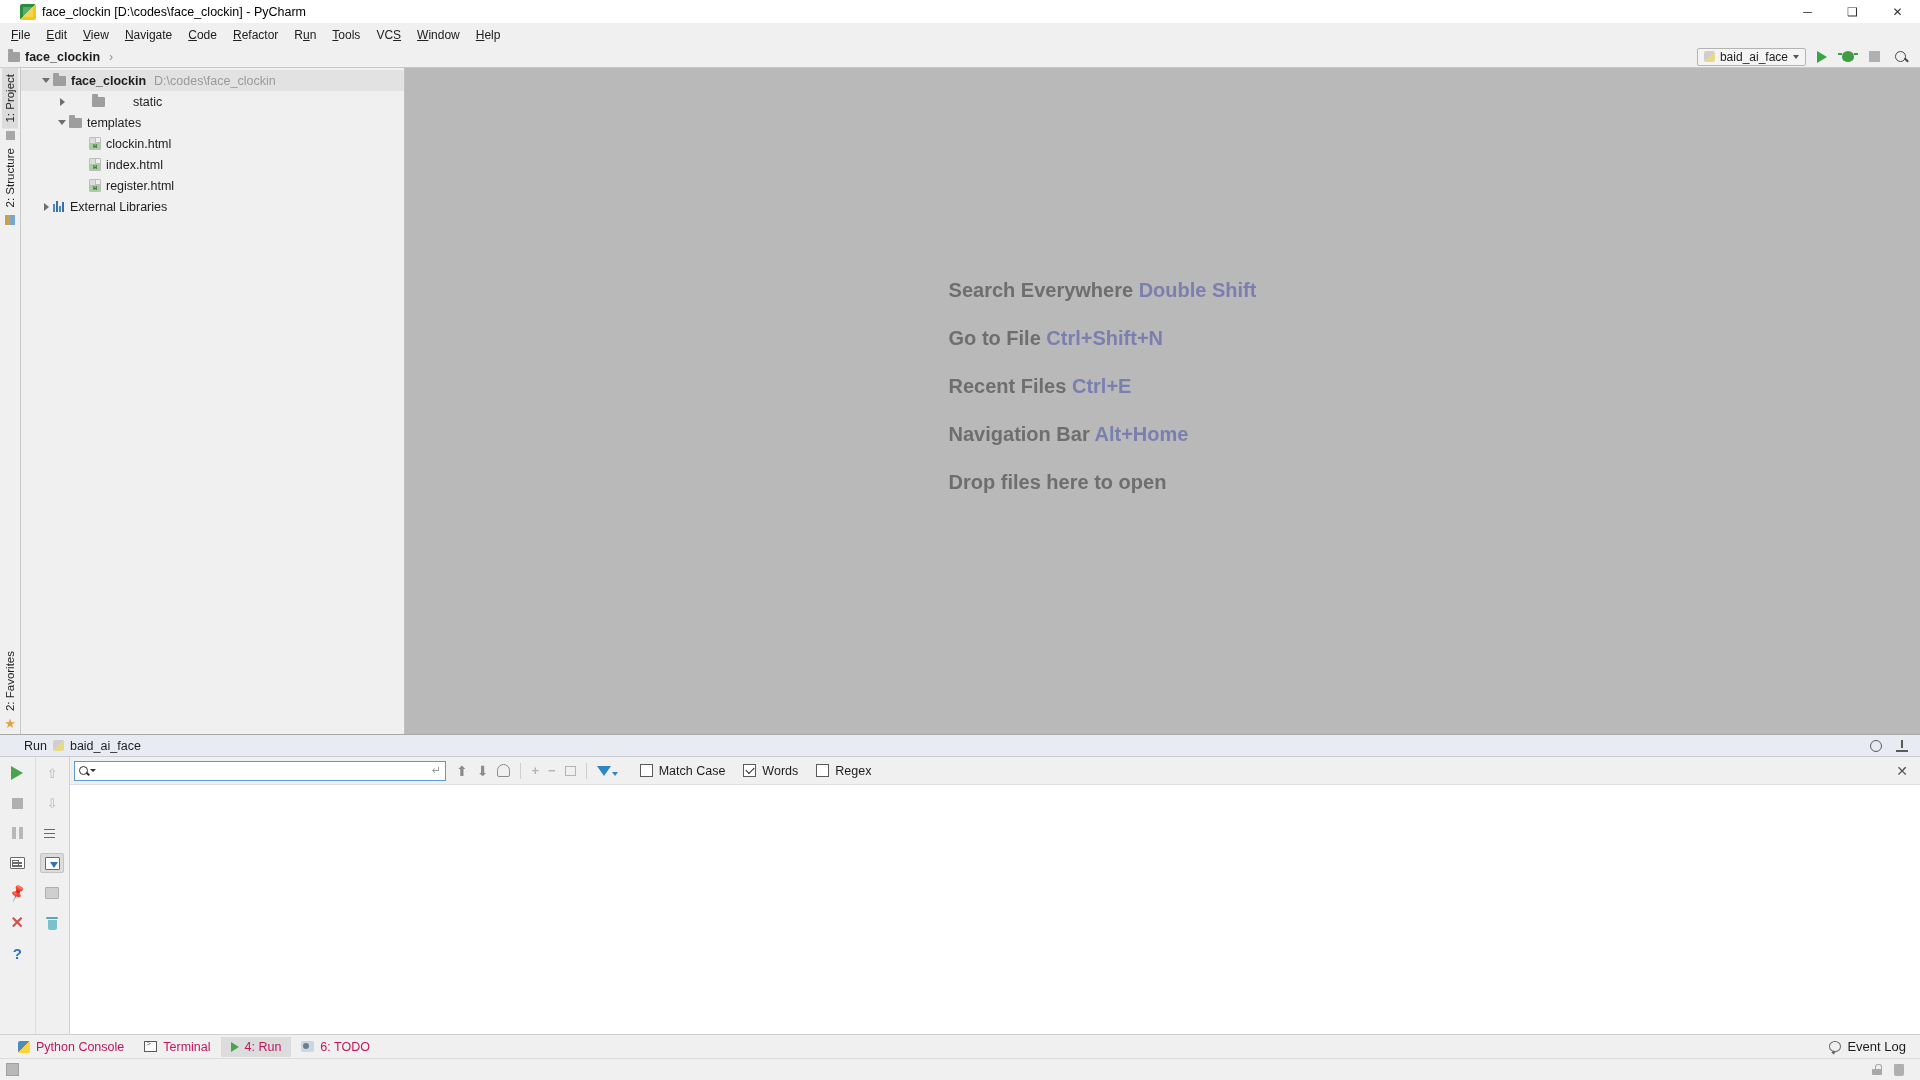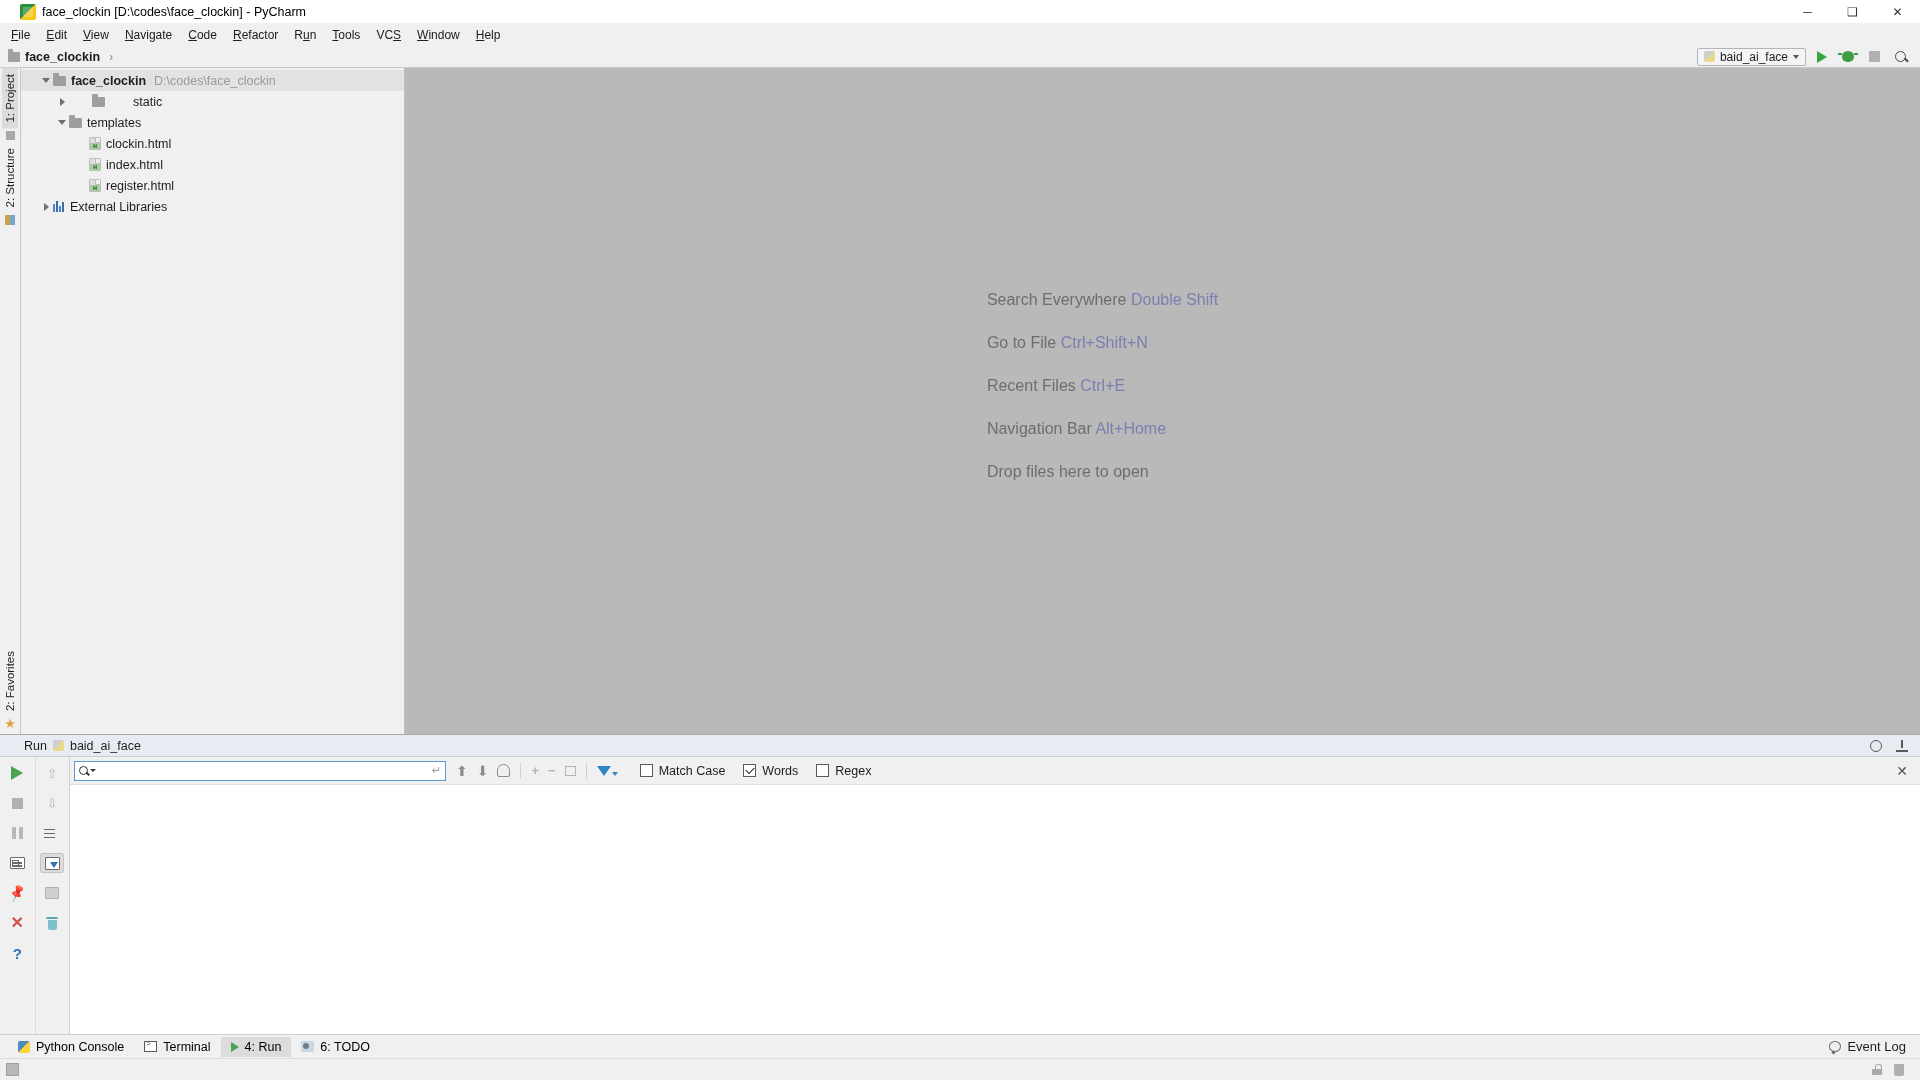--- a/index.html
+++ b/index.html
@@ -172,21 +172,21 @@
   .lib-ico i:nth-child(3){height:6px;} .lib-ico i:nth-child(4){height:10px;background:#3b6ea5;}
   .node-label { color:#1d1d1d; }
   .node-label.bold { font-weight:bold; }
   .node-path { color:#9a9a9a; margin-left:8px; font-weight:normal; }
 
   
   .editor-area {
     flex:1; background:#b9b9b9; position:relative; display:flex; align-items:center; justify-content:center;
   }
   .tips { display:flex; flex-direction:column; gap:25px; margin-left:-120px; margin-top:-30px;}
-  .tip { font-size:16px; color:#6e6e6e; }
+  .tip { font-size:20px; color:#6e6e6e;font-weight:bold; }
   .tip .key { color:#7b7fb0; }
   .tip.plain { color:#6e6e6e; }
 
   
   .run-window { height: 300px; min-height:300px; display:flex; flex-direction:column; background:#f0f0f0; border-top:1px solid #a8a8a8;}
   .run-header {
     height: 22px; min-height:22px; display:flex; align-items:center; background:#e8ecf2;
     border-bottom:1px solid #c8cdd4; padding-left:24px; gap:6px; position:relative;
   }
   .run-header .rh-label{ font-size:12.5px; color:#1d1d1d;}
@@ -268,21 +268,21 @@
   .fb-close { margin-left:auto; padding-right:12px; color:#555; font-size:14px; }
 
   .console-out { flex:1; background:#ffffff; }
 
   
   .statusbar {
     height: 24px; min-height:24px; background:#f0f0f0; display:flex; align-items:center;
     border-top:1px solid #d0d0d0; padding-left:8px; gap:0;
   }
   .sb-tab {
-    display:flex; align-items:center; gap:6px; font-size:12.5px; padding:3px 10px; color:#000000;
+    display:flex; align-items:center; gap:6px; font-size:12.5px; padding:3px 10px; color:#be185d;
   }
   .sb-tab.active { background:#dcdcdc; }
   .pyc-ico{ width:12px;height:12px;border-radius:2px;background:linear-gradient(135deg,#4b8bbe 50%,#ffd43b 50%);}
   .term-ico{ width:13px;height:11px;border:1.3px solid #5a5a5a;background:#fff;position:relative;}
   .term-ico::after{content:">";position:absolute;left:1px;top:-3px;font-size:8px;color:#5a5a5a;}
   .run-tri{ width:0;height:0;border-top:5px solid transparent;border-bottom:5px solid transparent;border-left:8px solid #4aa44f;}
   .todo-ico{ width:13px;height:11px;border-radius:2px;background:#c9d6e4;position:relative;}
   .todo-ico::after{content:"";position:absolute;left:2px;top:2px;width:6px;height:6px;border-radius:50%;background:#6d7b8a;}
   .sb-right{ margin-left:auto; display:flex; align-items:center; gap:6px; padding-right:14px;}
   .bubble { width:12px;height:11px;border:1.4px solid #6a6a6a;border-radius:50%;position:relative;}

